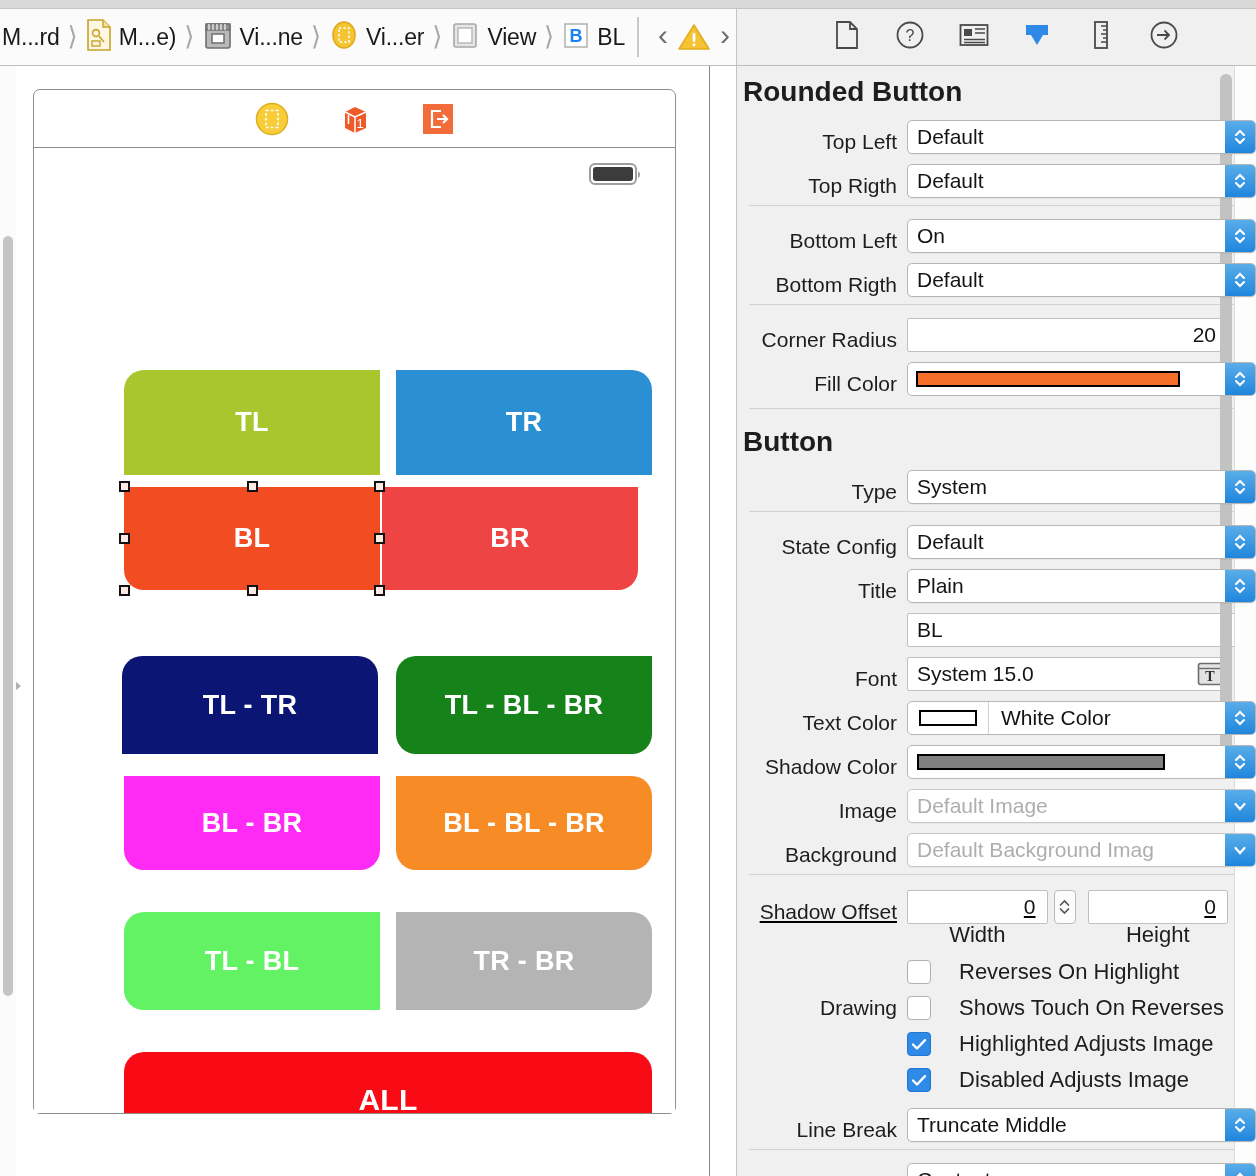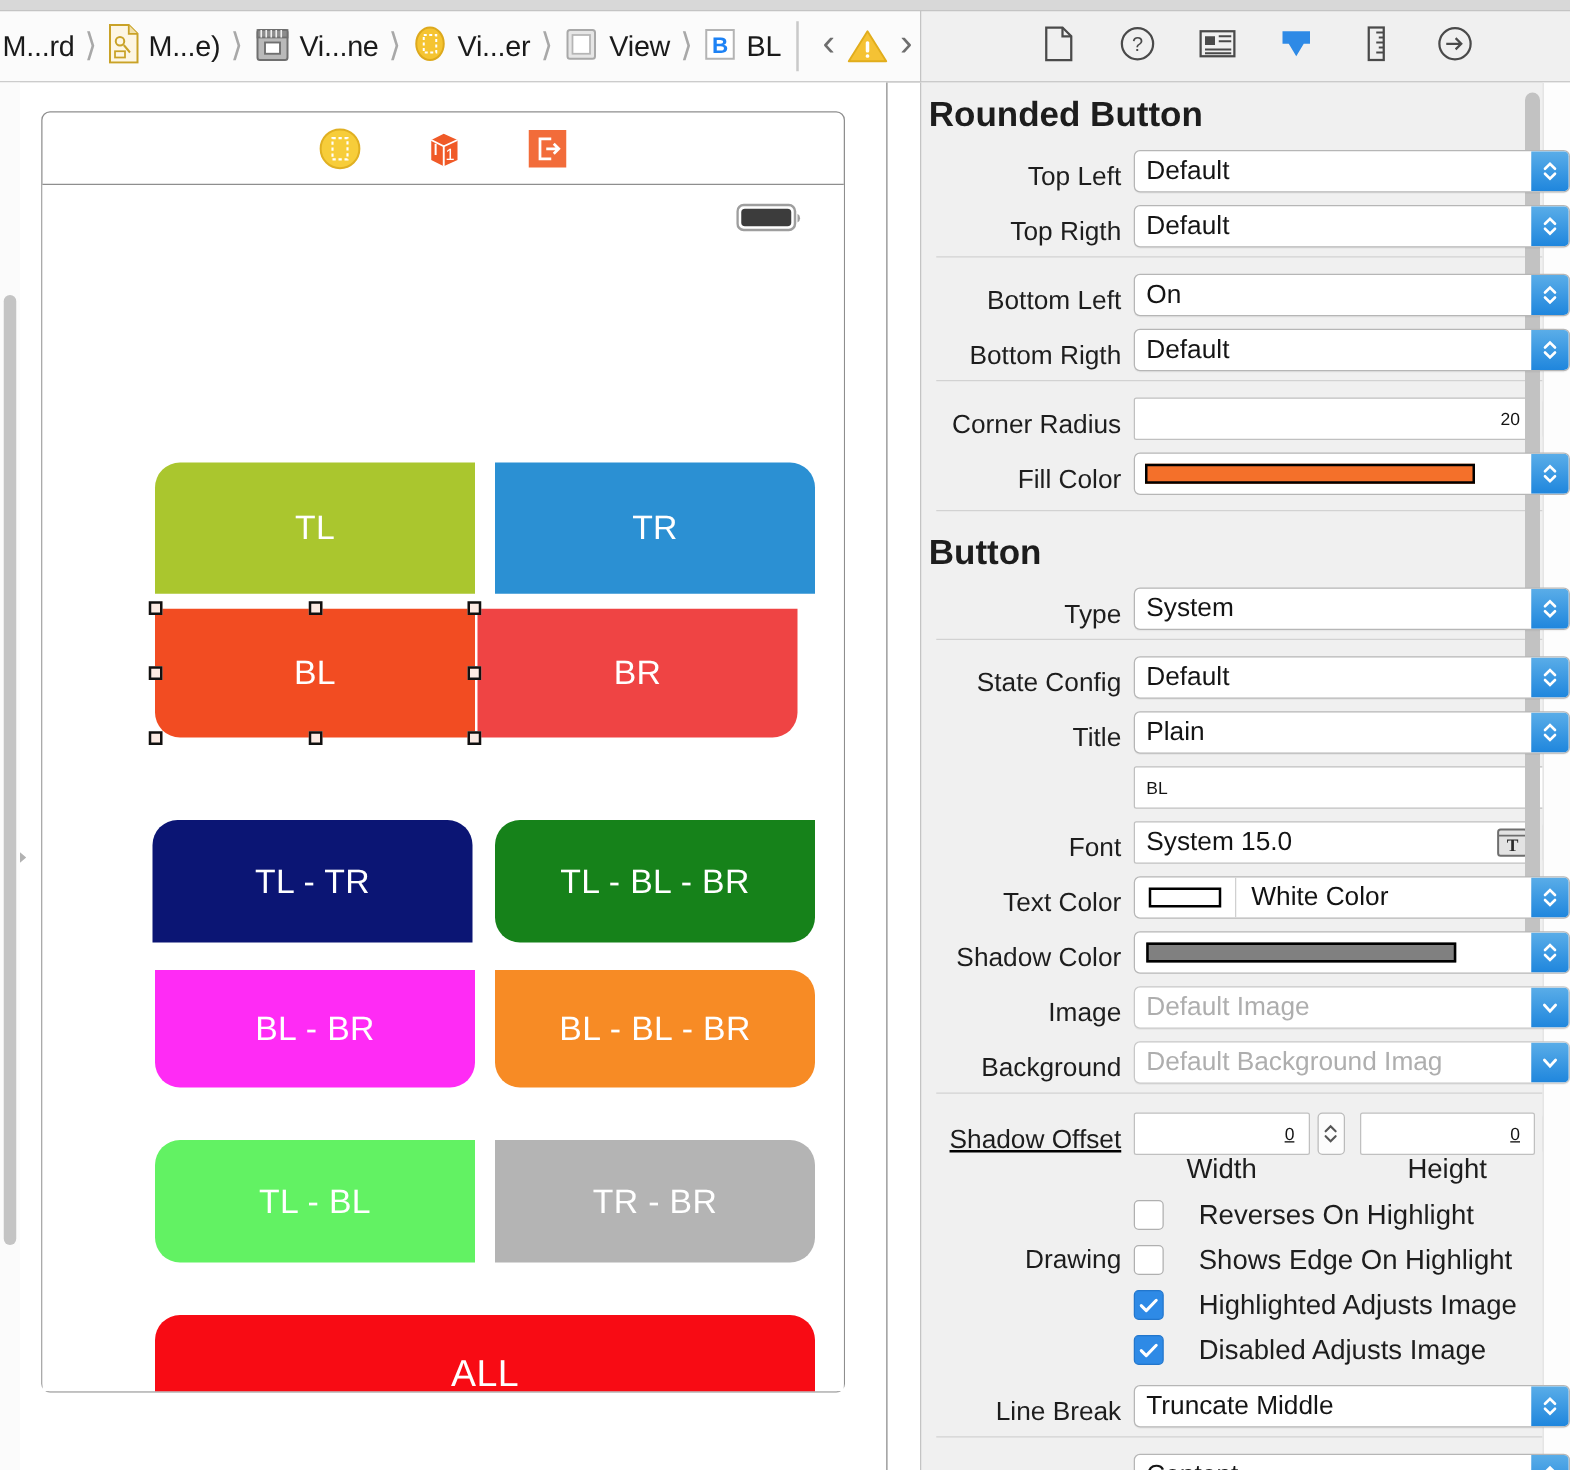--- a/index.html
+++ b/index.html
@@ -97,21 +97,21 @@
 
   .screen {
     position: absolute; left: 0; top: 58px; right: 0; bottom: 0;
     background: #ffffff; overflow: hidden;
   }
   .battery { position: absolute; right: 32px; top: 14px; }
 
   .btn {
     position: absolute;
     display: flex; align-items: center; justify-content: center;
-    color: #ffffff; font-size: 27px; font-weight: 400;
+    color: #ffffff; font-size: 27px; font-weight: 700;
     letter-spacing: 0.3px;
     font-family: "Liberation Sans", sans-serif;
   }
   .btn.big { font-size: 30px; }
 
   
   .sel-handle {
     position: absolute; width: 11px; height: 11px;
     background: #fdebe3; border: 2px solid #111111;
   }
@@ -168,21 +168,21 @@
     display: flex; flex-direction: column; align-items: center; justify-content: center;
     gap: 2px;
   }
   .popup .chev.single { background: linear-gradient(#5aade8,#1f86dd); }
 
   
   .tfield {
     flex: 1; height: 34px; background: #ffffff;
     border: 1px solid #c0c0c0; border-radius: 2px;
     display: flex; align-items: center; padding: 0 9px;
-    font-size: 14px; color: #141414;
+    font-size: 21px; color: #141414;
   }
   .tfield.num { justify-content: flex-end; padding-right: 11px; }
 
   
   .stepper {
     width: 22px; height: 34px; margin-left: 6px; flex: none;
     border: 1px solid #bbbbbb; border-radius: 4px; background: #fcfcfc;
     display: flex; flex-direction: column; align-items: center; justify-content: center;
     gap: 3px;
   }
@@ -700,21 +700,21 @@
 
     <div class="chk-row">
       <div class="lbl"></div>
       <div class="cbox"></div>
       <div class="chk-label">Reverses On Highlight</div>
     </div>
 
     <div class="chk-row">
       <div class="lbl">Drawing</div>
       <div class="cbox"></div>
-      <div class="chk-label">Shows Edge On Highlight</div>
+      <div class="chk-label">Shows Touch On Reverses</div>
     </div>
 
     <div class="chk-row">
       <div class="lbl"></div>
       <div class="cbox on">
         <svg width="16" height="13" viewBox="0 0 16 13">
             <path d="M2 6.5 L6 10.5 L14 2.2" fill="none" stroke="#ffffff" stroke-width="2.4" stroke-linecap="round" stroke-linejoin="round"></path>
           </svg>
       </div>
       <div class="chk-label">Highlighted Adjusts Image</div>

